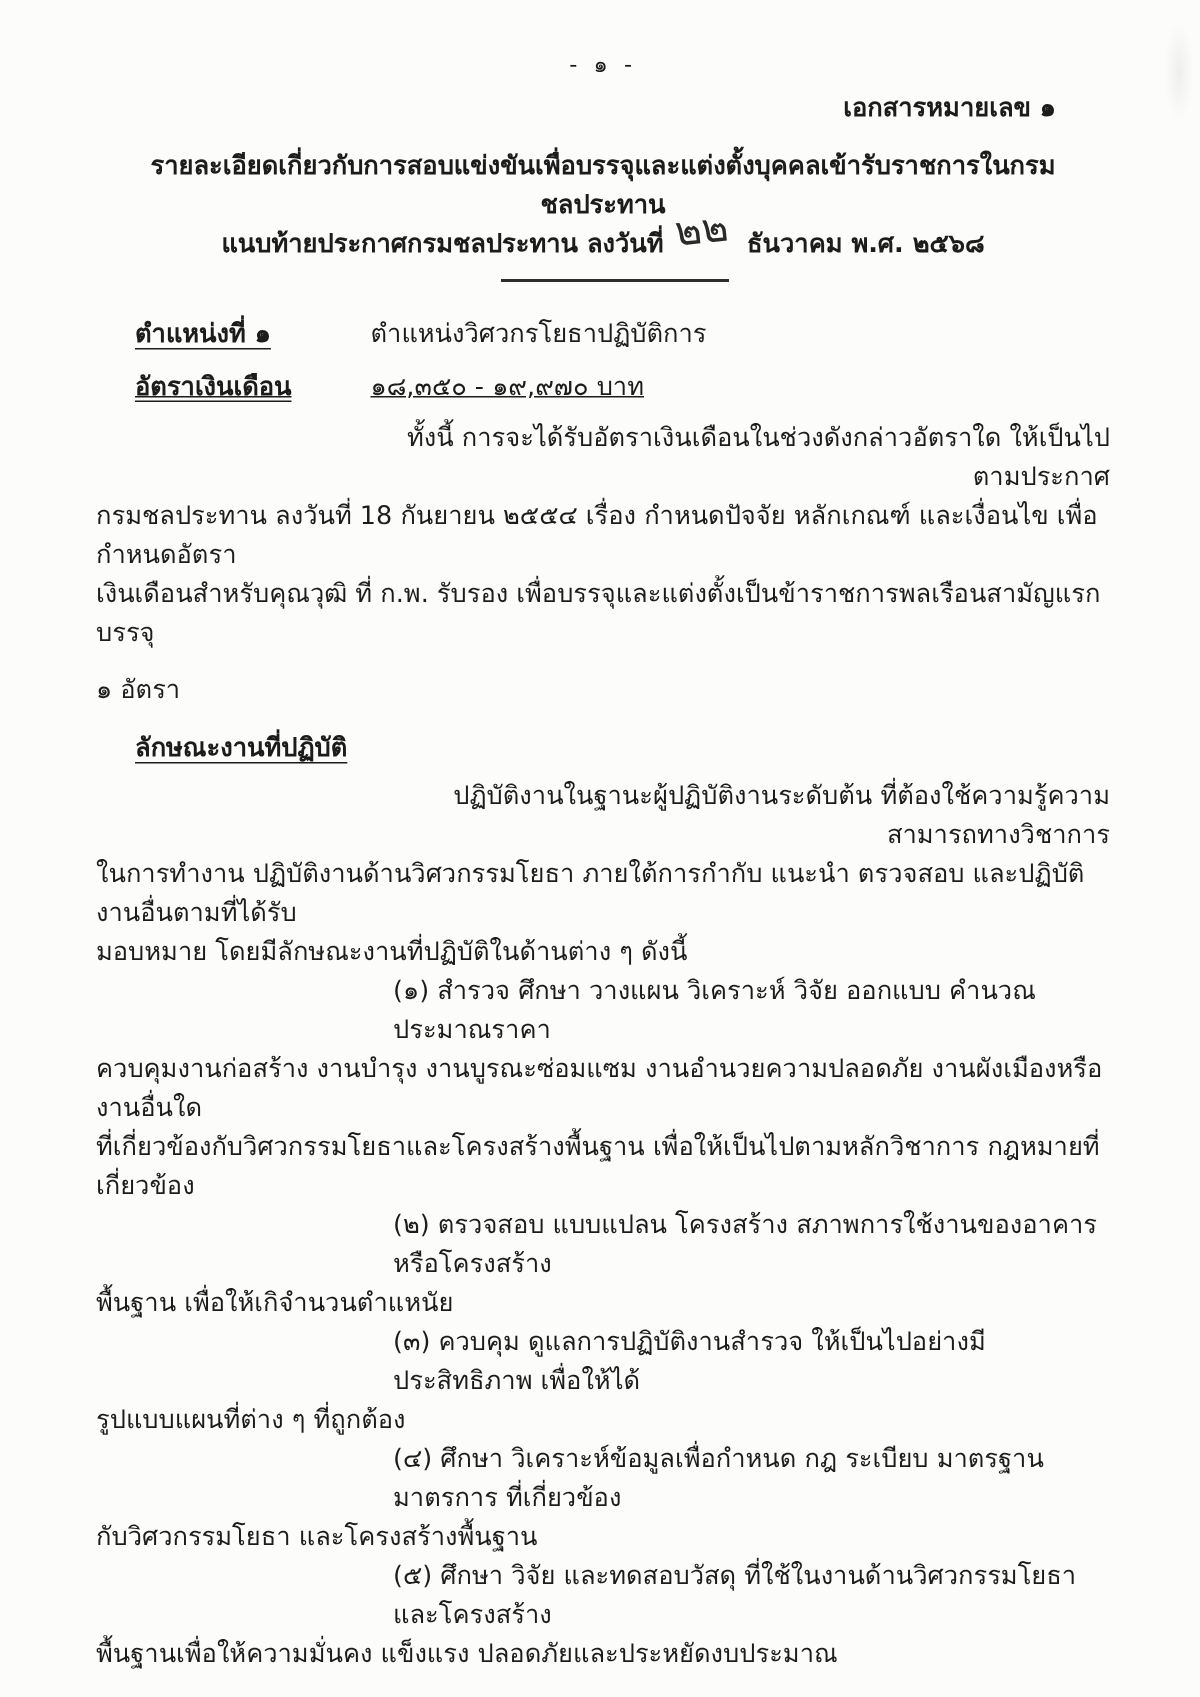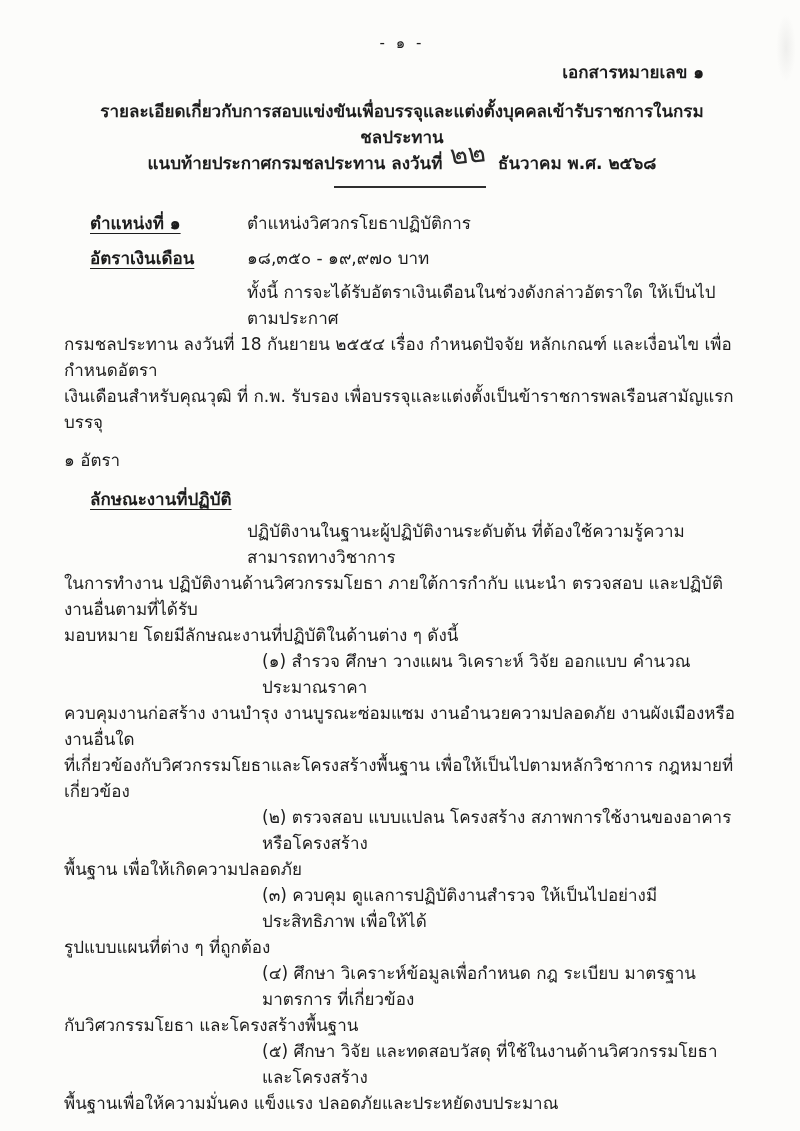--- a/index.html
+++ b/index.html
@@ -65,32 +65,32 @@
     flex: none;
     margin-left: 26px;
     width: 157px;
     font-weight: bold;
     text-decoration: underline;
     text-underline-offset: 4px;
   }
   .field-value { flex: 1; }
   .mt-22 { margin-top: 22px; }
   .mt-12 { margin-top: 12px; }
-  .mt-9  { margin-top: 9px; }
+  .mt-9  { margin-top: 9px; text-decoration: underline; }
   .mt-8  { margin-top: 8px; }
   .mt-6  { margin-top: 6px; }
   .duties-heading {
     margin-top: 13px;
     margin-left: 26px;
     font-weight: bold;
     text-decoration: underline;
     text-underline-offset: 4px;
   }
   .line { }
-  .line.first { padding-left: 183px; }  
+  .line.first { padding-left: 183px; text-align: right; }  
   .line.item  { padding-left: 198px; }  
   .line.flush { padding-left: 0; }
   .sec-heading { font-weight: bold; padding-left: 183px; }
 </style>
 </head>
 <body>
 
 <div class="page">
 
   <div class="page-number">- ๑ -</div>
@@ -132,21 +132,21 @@
     <div class="line first">ปฏิบัติงานในฐานะผู้ปฏิบัติงานระดับต้น ที่ต้องใช้ความรู้ความสามารถทางวิชาการ</div>
     <div class="line flush">ในการทำงาน ปฏิบัติงานด้านวิศวกรรมโยธา ภายใต้การกำกับ แนะนำ ตรวจสอบ และปฏิบัติงานอื่นตามที่ได้รับ</div>
     <div class="line flush">มอบหมาย โดยมีลักษณะงานที่ปฏิบัติในด้านต่าง ๆ ดังนี้</div>
   </div>
 
   <div>
     <div class="line item">(๑) สำรวจ ศึกษา วางแผน วิเคราะห์ วิจัย ออกแบบ คำนวณ ประมาณราคา</div>
     <div class="line flush">ควบคุมงานก่อสร้าง งานบำรุง งานบูรณะซ่อมแซม งานอำนวยความปลอดภัย งานผังเมืองหรืองานอื่นใด</div>
     <div class="line flush">ที่เกี่ยวข้องกับวิศวกรรมโยธาและโครงสร้างพื้นฐาน เพื่อให้เป็นไปตามหลักวิชาการ กฎหมายที่เกี่ยวข้อง</div>
     <div class="line item">(๒) ตรวจสอบ แบบแปลน โครงสร้าง สภาพการใช้งานของอาคารหรือโครงสร้าง</div>
-    <div class="line flush">พื้นฐาน เพื่อให้เกิดความปลอดภัย</div>
+    <div class="line flush">พื้นฐาน เพื่อให้เกิจำนวนตำแหนัย</div>
     <div class="line item">(๓) ควบคุม ดูแลการปฏิบัติงานสำรวจ ให้เป็นไปอย่างมีประสิทธิภาพ เพื่อให้ได้</div>
     <div class="line flush">รูปแบบแผนที่ต่าง ๆ ที่ถูกต้อง</div>
     <div class="line item">(๔) ศึกษา วิเคราะห์ข้อมูลเพื่อกำหนด กฎ ระเบียบ มาตรฐาน มาตรการ ที่เกี่ยวข้อง</div>
     <div class="line flush">กับวิศวกรรมโยธา และโครงสร้างพื้นฐาน</div>
     <div class="line item">(๕) ศึกษา วิจัย และทดสอบวัสดุ ที่ใช้ในงานด้านวิศวกรรมโยธาและโครงสร้าง</div>
     <div class="line flush">พื้นฐานเพื่อให้ความมั่นคง แข็งแรง ปลอดภัยและประหยัดงบประมาณ</div>
 
   </div>
 
 </div>

